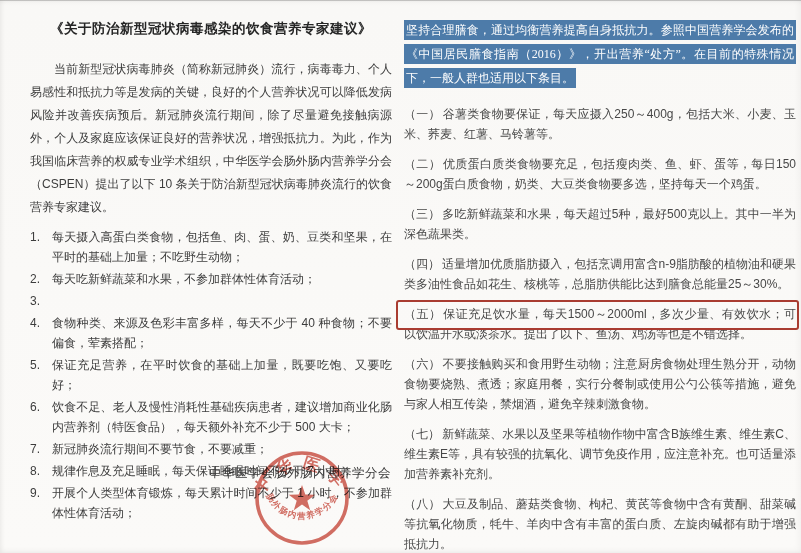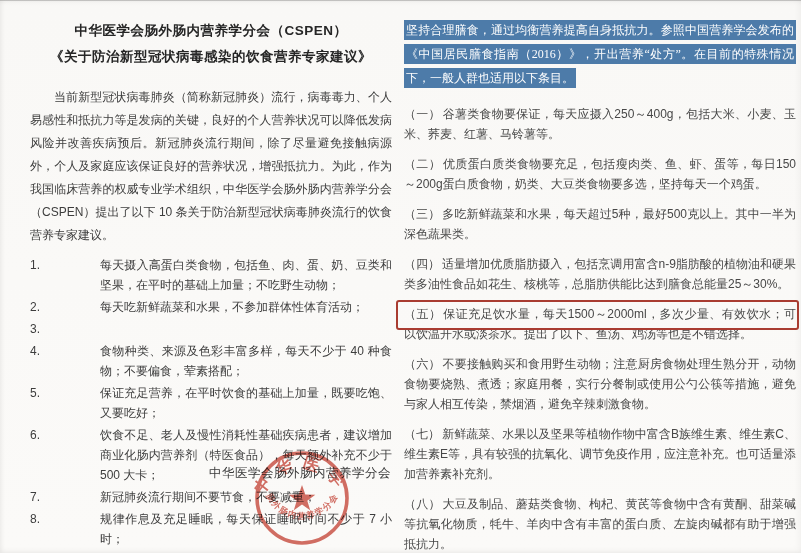--- a/index.html
+++ b/index.html
@@ -22,21 +22,21 @@
     line-height:18px;margin-top:10px;letter-spacing:.5px;
   }
   .doc-title.second{margin-top:8px;}
   .intro{
     margin-top:20px;font-size:12px;line-height:23px;color:#3d3d3d;
     text-align:justify;text-indent:2em;
   }
   .list-left{margin-top:8px;}
   .l-item{display:flex;font-size:12px;line-height:20px;margin-bottom:2px;color:#3d3d3d;}
   .l-item .num{flex:0 0 22px;color:#3d3d3d;}
-  .l-item .txt{flex:1;text-align:justify;margin-left:48px;}
+  .l-item .txt{flex:1;text-align:justify;}
   .l-item.highlight .txt{flex:0 1 auto;}
   .l-item.highlight .txt span{
     display:inline-block;border:2px solid #a93c31;border-radius:4px;
     padding:0 7px 1px 5px;margin-left:-6px;line-height:19px;
   }
   .footer-org{
     position:absolute;left:150px;top:465px;width:300px;text-align:center;
     font-size:12.5px;font-weight:normal;color:#3a3a3a;letter-spacing:.5px;z-index:2;
   }
   .seal{
@@ -61,21 +61,20 @@
     content:"";position:absolute;left:-8px;right:-3px;top:-4px;height:26px;
     border:2px solid #a93c31;border-radius:3px;pointer-events:none;
   }
 </style>
 </head>
 <body>
 
 <div class="page">
 
   <div class="col-left">
-    <div class="doc-title">中华医学会肠外肠内营养学分会（CSPEN）</div>
     <div class="doc-title second">《关于防治新型冠状病毒感染的饮食营养专家建议》</div>
     <div class="intro">当前新型冠状病毒肺炎（简称新冠肺炎）流行，病毒毒力、个人易感性和抵抗力等是发病的关键，良好的个人营养状况可以降低发病风险并改善疾病预后。新冠肺炎流行期间，除了尽量避免接触病源外，个人及家庭应该保证良好的营养状况，增强抵抗力。为此，作为我国临床营养的权威专业学术组织，中华医学会肠外肠内营养学分会（CSPEN）提出了以下 10 条关于防治新型冠状病毒肺炎流行的饮食营养专家建议。</div>
 
     <div class="list-left">
 
         <div class="l-item">
           <span class="num">1.</span>
           <span class="txt"><span>每天摄入高蛋白类食物，包括鱼、肉、蛋、奶、豆类和坚果，在平时的基础上加量；不吃野生动物；</span></span>
         </div>
 

